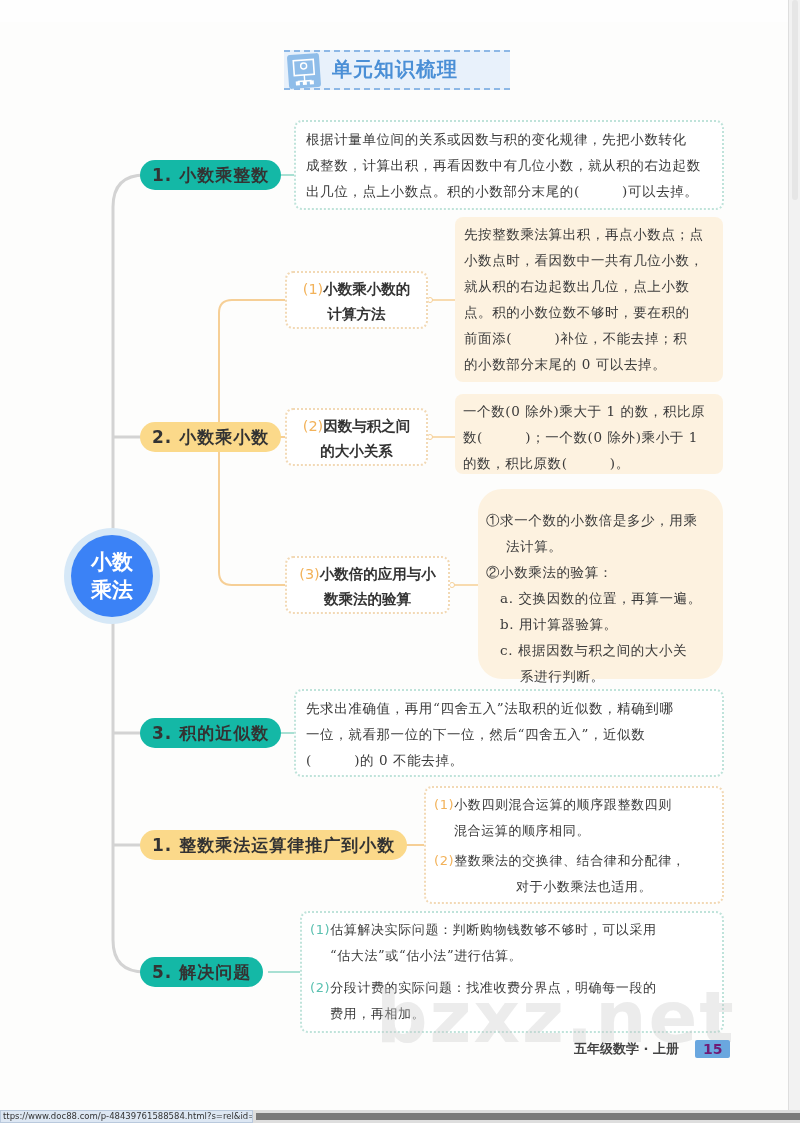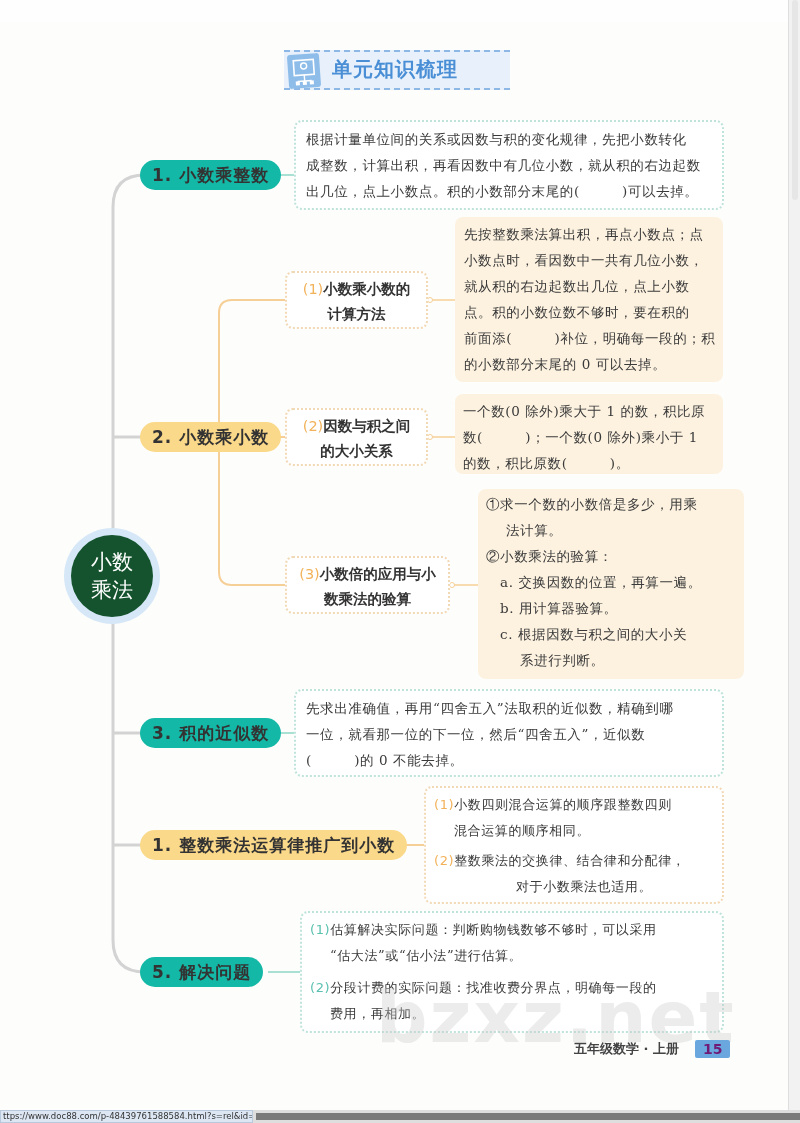--- a/index.html
+++ b/index.html
@@ -18,22 +18,22 @@
     transform: rotate(-4deg); }
   .title-icon svg { width: 32px; height: 34px; }
   .title-text { position: absolute; left: 48px; top: 4px; font-size: 20px; font-weight: bold; color: #4a8fd6; letter-spacing: 1px; }
 
   
   .connectors { position: absolute; left: 0; top: 0; width: 800px; height: 1110px; pointer-events: none; }
 
   
   .center-node { position: absolute; left: 64px; top: 528px; width: 96px; height: 96px; border-radius: 50%;
     background: #d6e8f7; display: flex; align-items: center; justify-content: center; }
-  .center-inner { width: 82px; height: 82px; border-radius: 50%; background: #14532d; display: flex; flex-direction: column;
-    align-items: center; justify-content: center; color: #fff; font-weight: normal; font-size: 21px; line-height: 28px; }
+  .center-inner { width: 82px; height: 82px; border-radius: 50%; background: #3b82f6; display: flex; flex-direction: column;
+    align-items: center; justify-content: center; color: #fff; font-weight: bold; font-size: 21px; line-height: 28px; }
 
   
   .l1 { position: absolute; height: 30px; border-radius: 15px; padding: 0 12px; font-size: 17px; font-weight: bold;
     color: #333; display: flex; align-items: center; white-space: nowrap; letter-spacing: 1px; }
   .l1.teal { background: #14b8a6; }
   .l1.yellow { background: #fbd98a; }
 
   
   .box { position: absolute; font-family: "DejaVu Serif", "Liberation Serif", serif; font-size: 13.5px; line-height: 26px; color: #3a3a3a; letter-spacing: 0.6px; }
   .box.dotted-teal { border: 2px dotted #bfe3da; border-radius: 8px; background: #fff; }
@@ -126,39 +126,39 @@
 
   <div class="sub-node" style="left:285px; top:271px; width:143px; height:58px;">
     <span class="line"><span class="num-orange">(1)</span><span>小数乘小数的</span></span>
     <span class="line">计算方法</span>
   </div>
   <div class="box cream" style="left:455px; top:217px; width:268px; height:165px; padding:4px 9px;">
     <span class="line">先按整数乘法算出积，再点小数点；点</span>
     <span class="line">小数点时，看因数中一共有几位小数，</span>
     <span class="line">就从积的右边起数出几位，点上小数</span>
     <span class="line">点。积的小数位数不够时，要在积的</span>
-    <span class="line">前面添(　　　)补位，明确每一段的；积</span>
+    <span class="line">前面添(　　　)补位，不能去掉；积</span>
     <span class="line">的小数部分末尾的 0 可以去掉。</span>
   </div>
 
   <div class="sub-node" style="left:285px; top:408px; width:143px; height:58px;">
     <span class="line"><span class="num-orange">(2)</span><span>因数与积之间</span></span>
     <span class="line">的大小关系</span>
   </div>
   <div class="box cream" style="left:455px; top:394px; width:268px; height:80px; padding:4px 8px;">
     <span class="line">一个数(0 除外)乘大于 1 的数，积比原</span>
     <span class="line">数(　　　)；一个数(0 除外)乘小于 1</span>
     <span class="line">的数，积比原数(　　　)。</span>
   </div>
 
   <div class="sub-node" style="left:285px; top:556px; width:165px; height:58px;">
     <span class="line"><span class="num-orange">(3)</span><span>小数倍的应用与小</span></span>
     <span class="line">数乘法的验算</span>
   </div>
-  <div class="box cream" style="left:478px; top:489px; width:266px; height:190px; padding:2px 8px;">
+  <div class="box cream" style="left:478px; top:489px; width:245px; height:190px; padding:18px 8px;border-radius:24px;">
     <span class="line">①求一个数的小数倍是多少，用乘</span>
     <span class="line indent1">法计算。</span>
     <span class="line">②小数乘法的验算：</span>
     <span class="line" style="padding-left:14px;">a. 交换因数的位置，再算一遍。</span>
     <span class="line" style="padding-left:14px;">b. 用计算器验算。</span>
     <span class="line" style="padding-left:14px;">c. 根据因数与积之间的大小关</span>
     <span class="line" style="padding-left:34px;">系进行判断。</span>
   </div>
 
   <div class="l1 teal" style="left:140px; top:718px;">3. 积的近似数</div>

